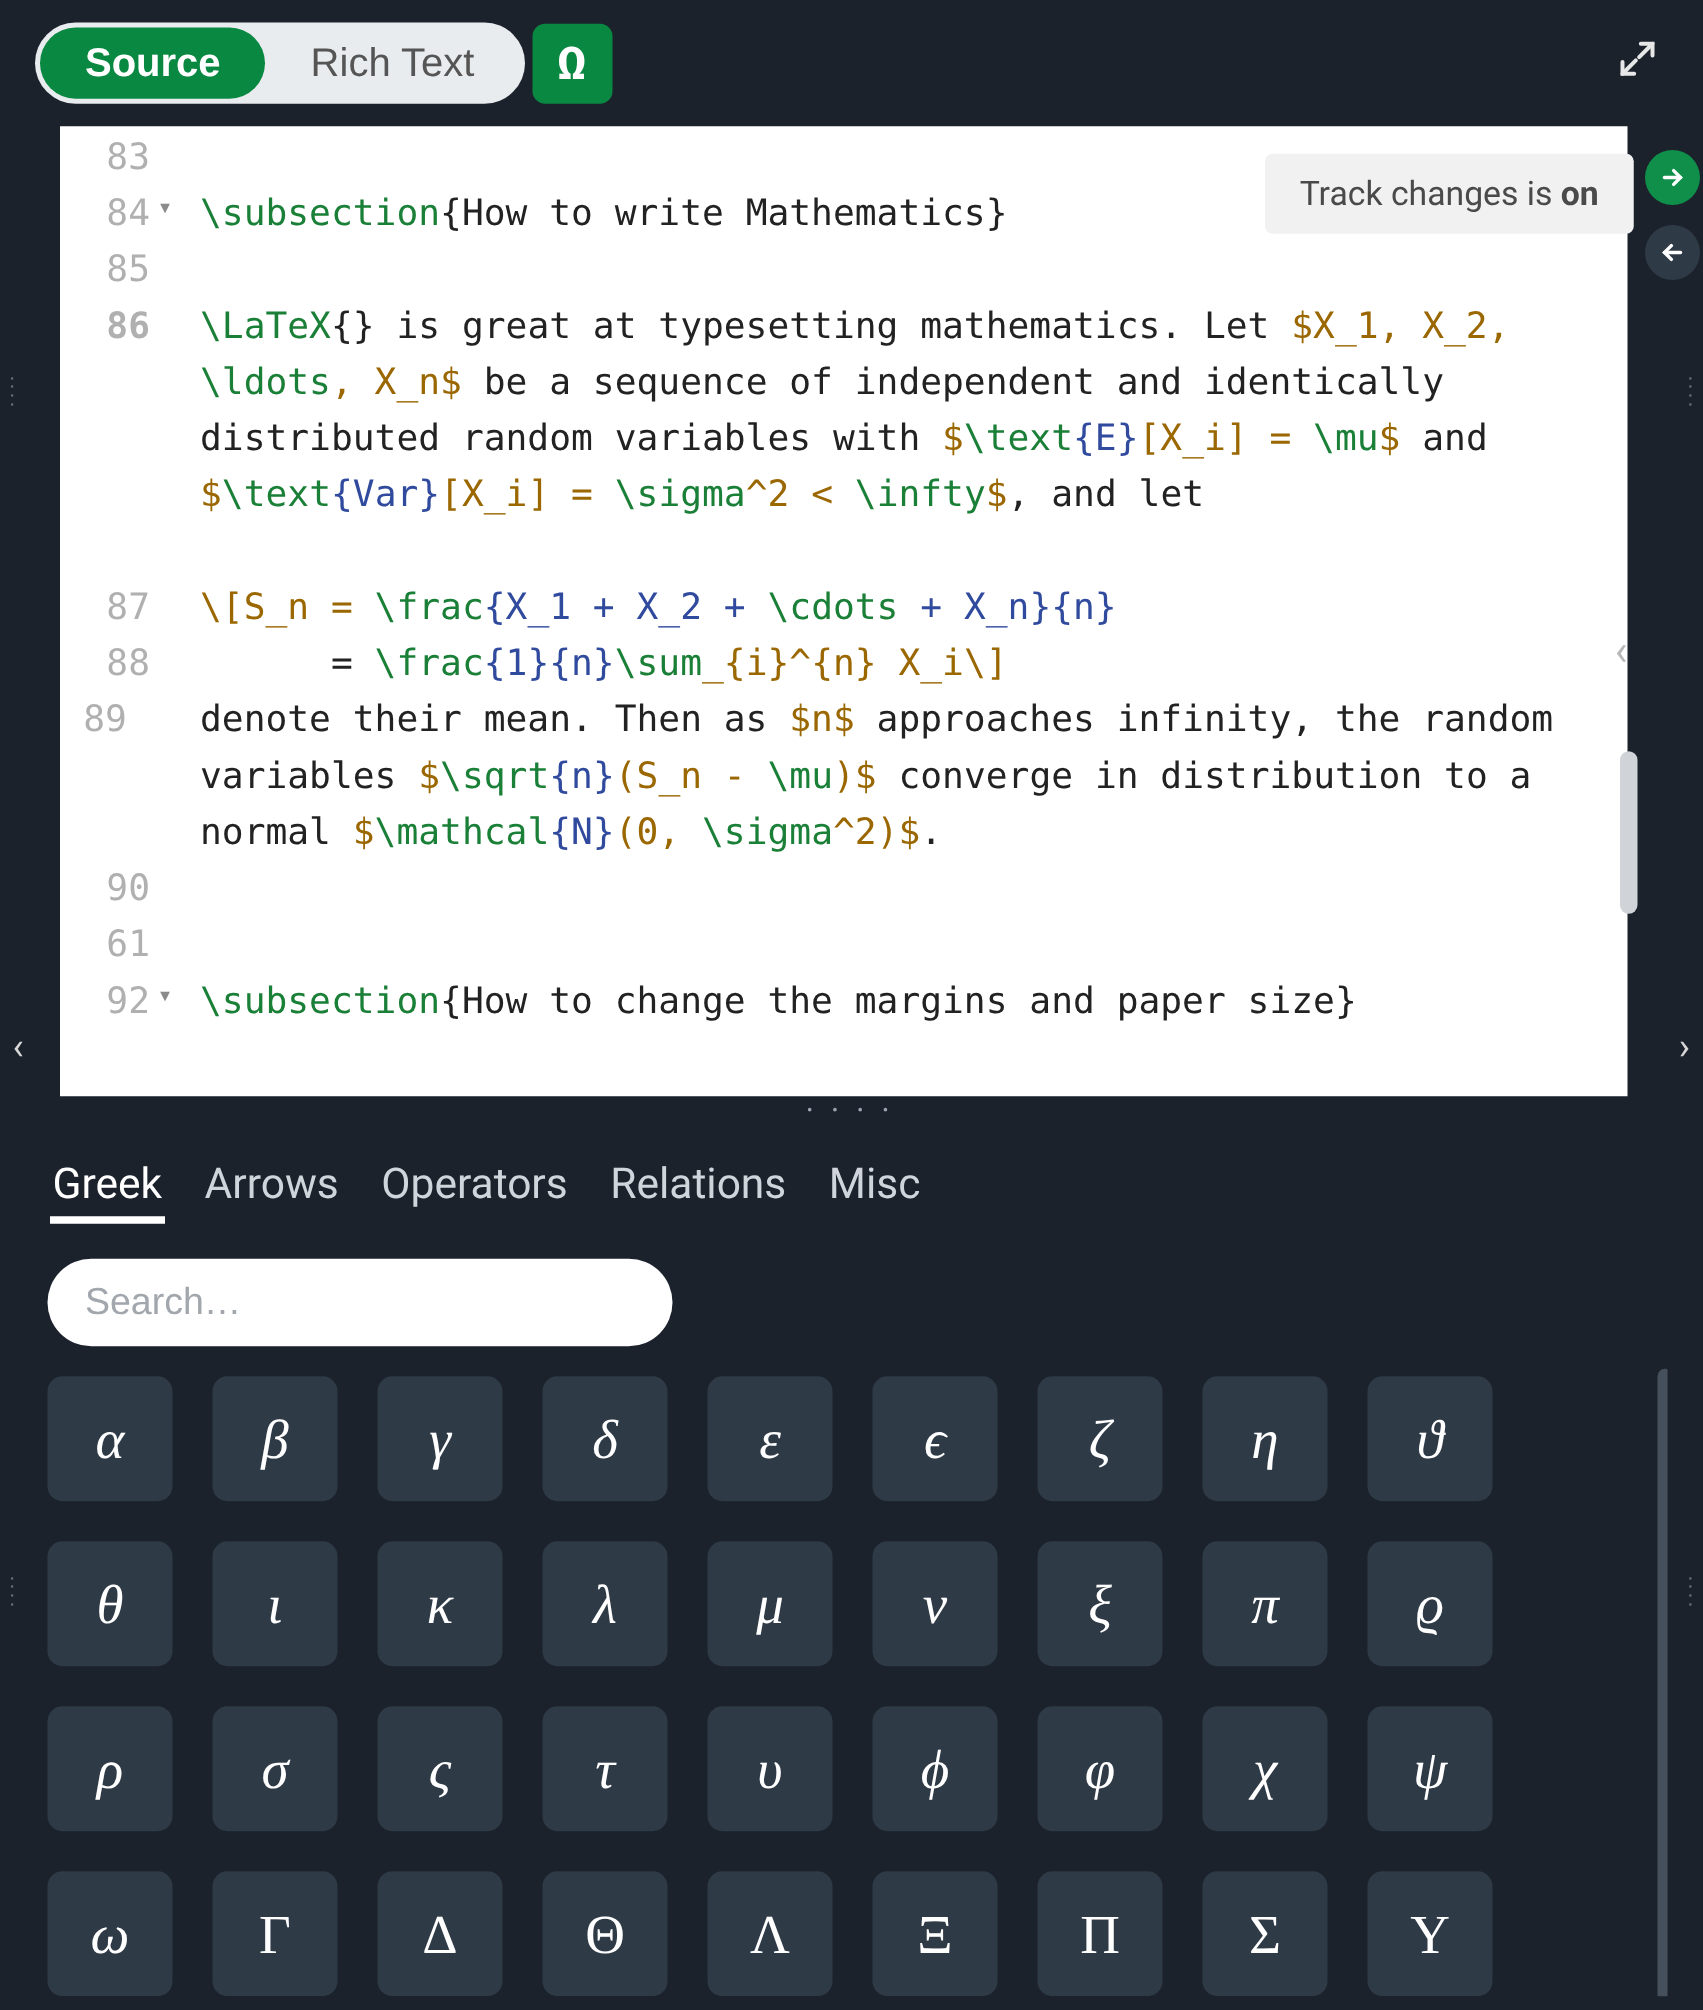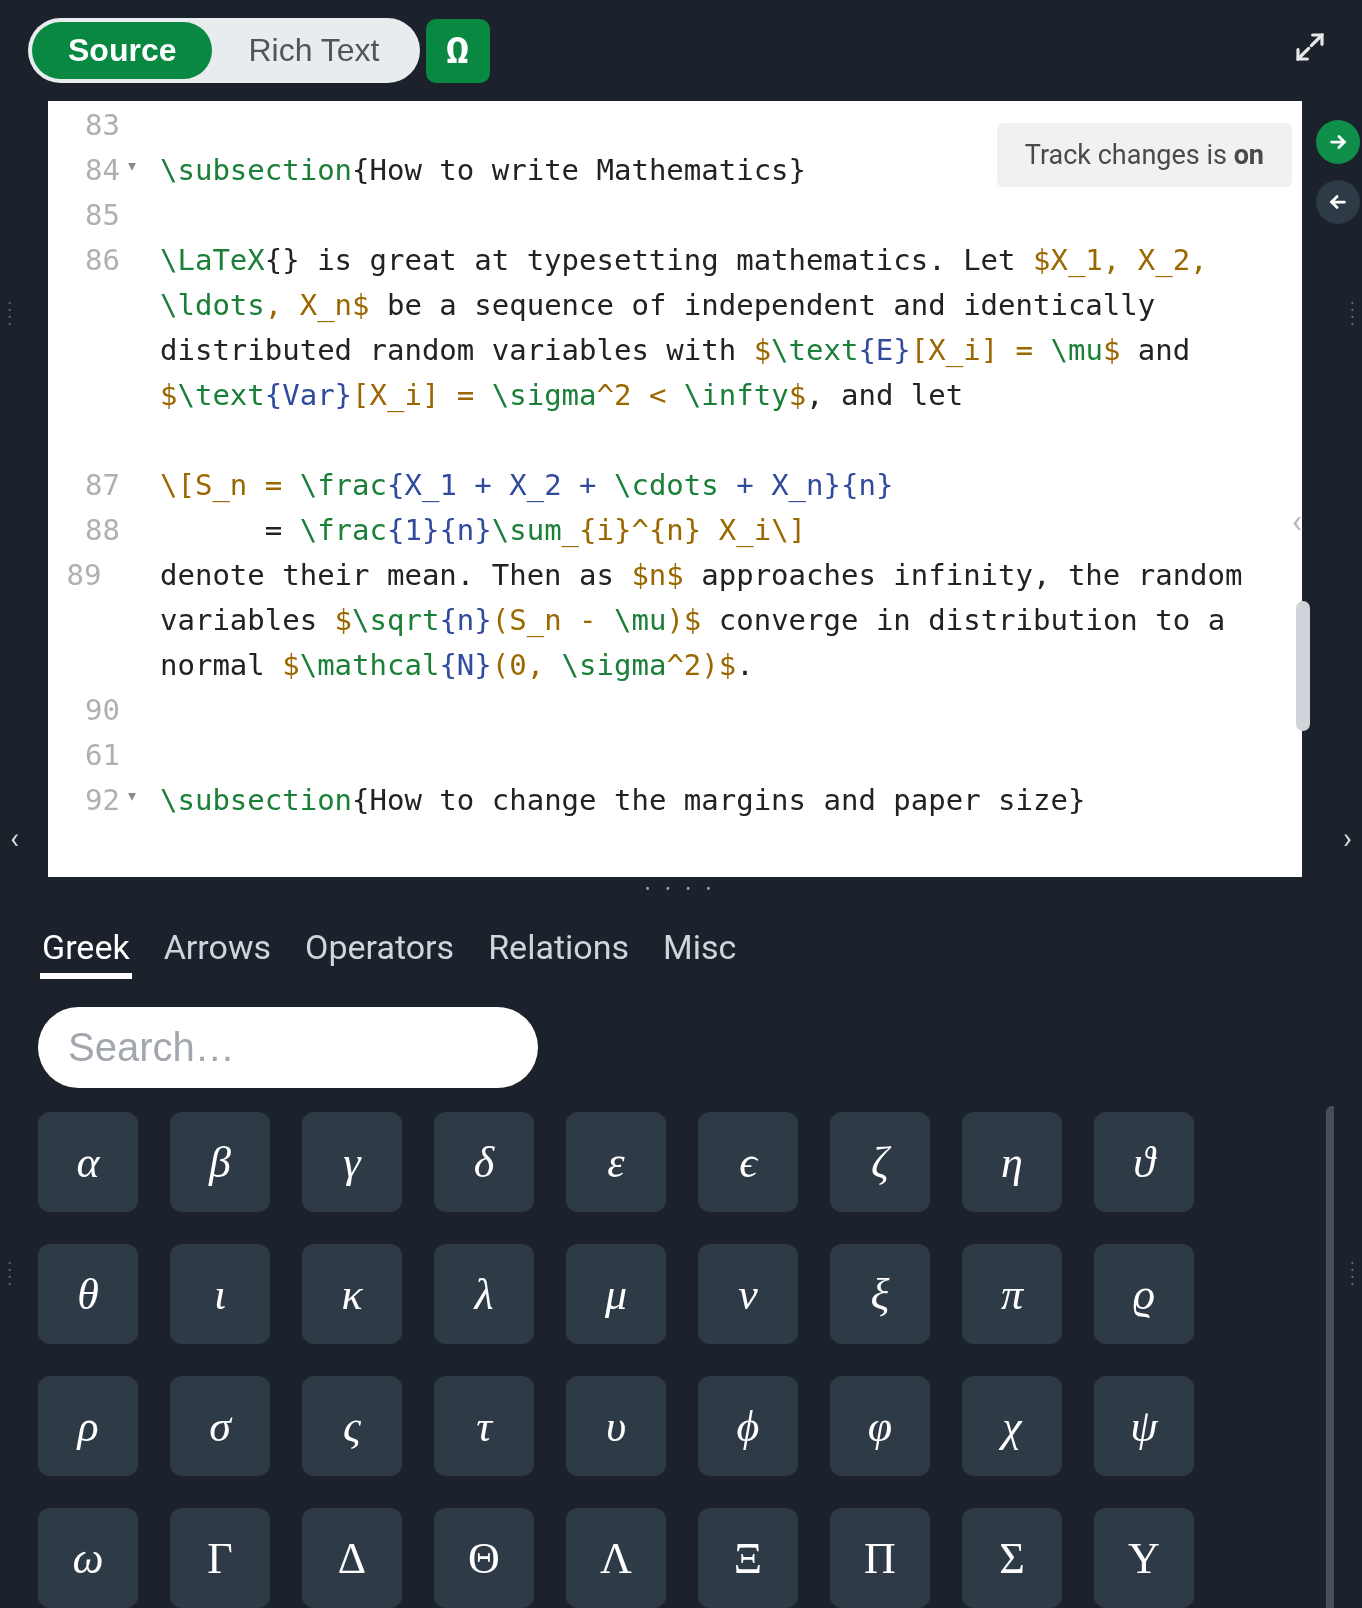--- a/index.html
+++ b/index.html
@@ -20,21 +20,21 @@
   .gutter .gl.fold::after { content: "▾"; position: absolute; right: -18px; top: 2px; font-size: 20px; color: #8a8a8a; }
   .code { flex: 1; padding-top: 2px; padding-left: 26px; padding-right: 19px; color: #222; }
   .cl { min-height: 45px; white-space: pre-wrap; word-break: break-word; }
   .cl.tall3 { min-height: 135px; }
   .cl.tall5 { min-height: 225px; }
   .tok-cmd { color: #1a7f37; }
   .tok-arg { color: #304a9e; }
   .tok-math { color: #9a6700; }
   .tok-punct { color: #222; }
 
-  .track-badge { position: absolute; top: 22px; right: 70px; background: #f1f1f1; color: #4a4a4a; font-size: 27px; padding: 16px 28px; border-radius: 6px; }
+  .track-badge { position: absolute; top: 22px; right: 55px; background: #f1f1f1; color: #4a4a4a; font-size: 27px; padding: 16px 28px; border-radius: 6px; }
   .track-badge b { font-weight: 700; }
 
   .nav-arrow { position: absolute; right: 2px; width: 44px; height: 44px; border-radius: 50%; background: #2f3a47; color: #fff; display: flex; align-items: center; justify-content: center; font-size: 26px; cursor: pointer; }
   .nav-arrow.green { background: #0f8f4a; }
   .nav-arrow.a1 { top: 120px; }
   .nav-arrow.a2 { top: 180px; }
   .rev-caret { position: absolute; right: 60px; top: 400px; color: #b8b8b8; font-size: 34px; }
   .vdots { position: absolute; left: 8px; color: #5f6a77; font-size: 10px; letter-spacing: 0; line-height: 7px; writing-mode: horizontal-tb; }
   .vdots span { display:block; }
   .vdots.d1 { top: 300px; }
@@ -45,21 +45,21 @@
   .lr-caret.left { left: 10px; }
   .lr-caret.right { right: 10px; }
   .hsplit { text-align:center; color:#9aa4b0; letter-spacing:6px; font-size:14px; padding:4px 0; margin: 0 48px; }
   .scroll-ind { position:absolute; right:52px; top:500px; width:14px; height:130px; background:#d0d3d7; border-radius:8px; }
 
   .symbol-panel { flex: 1; display: flex; flex-direction: column; padding: 0 28px 20px 28px; }
   .cat-tabs { display: flex; gap: 30px; padding: 20px 10px 16px 12px; font-size: 34px; color: #cfd5db; }
   .cat-tabs .cat { cursor: pointer; padding: 6px 2px; }
   .cat-tabs .cat.active { color: #fff; border-bottom: 6px solid #ffffff; }
   .search-wrap { padding: 12px 10px 14px 10px; }
-  .search-input { width: 500px; border-radius: 999px; border: none; padding: 18px 30px; font-size: 40px; color: #4d7c0f; background: #fff; }
+  .search-input { width: 500px; border-radius: 999px; border: none; padding: 18px 30px; font-size: 30px; color: #4d7c0f; background: #fff; }
   .search-input::placeholder { color: #a1a7ad; }
 
   .grid-scroll { flex:1; overflow:hidden; position:relative; padding: 10px 10px 0 10px; }
   .sym-grid { display: grid; grid-template-columns: repeat(9, 100px); gap: 32px; }
   .sym { width: 100px; height: 100px; background: #2f3a47; border-radius: 12px; display:flex; align-items:center; justify-content:center; color:#fff; font-size: 44px; font-style: italic; font-family: Georgia, "Times New Roman", serif; cursor:pointer; }
   .sym.upright { font-style: normal; }
   .panel-scroll-ind { position:absolute; right: -4px; top: 4px; width: 12px; height: 520px; background:#46505c; border-radius:8px; }
 </style>
 </head>
 <body>
@@ -81,21 +81,21 @@
         </svg>
     </div>
   </div>
 
   <div class="editor-wrap">
     <div class="editor">
       <div class="gutter" id="gutter">
           <div class="gl">83</div>
           <div class="gl fold">84</div>
           <div class="gl">85</div>
-          <div class="gl" style="height: 225px;">86</div>
+          <div class="gl" style="height: 225px; font-weight: bold;">86</div>
           <div class="gl">87</div>
           <div class="gl">88</div>
           <div class="gl" style="height: 135px; text-align: center;">89</div>
           <div class="gl">90</div>
           <div class="gl">61</div>
           <div class="gl fold">92</div>
         </div>
       <div class="code" id="code">
           <div class="cl"></div>
           <div class="cl"><span class="tok-cmd">\subsection</span><span class="tok-punct">{</span><span>How to write Mathematics</span><span class="tok-punct">}</span></div>

